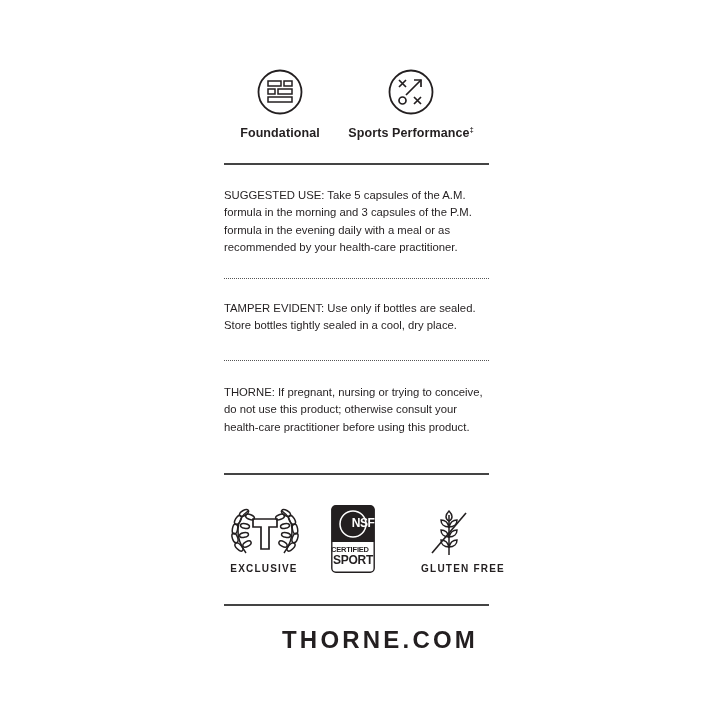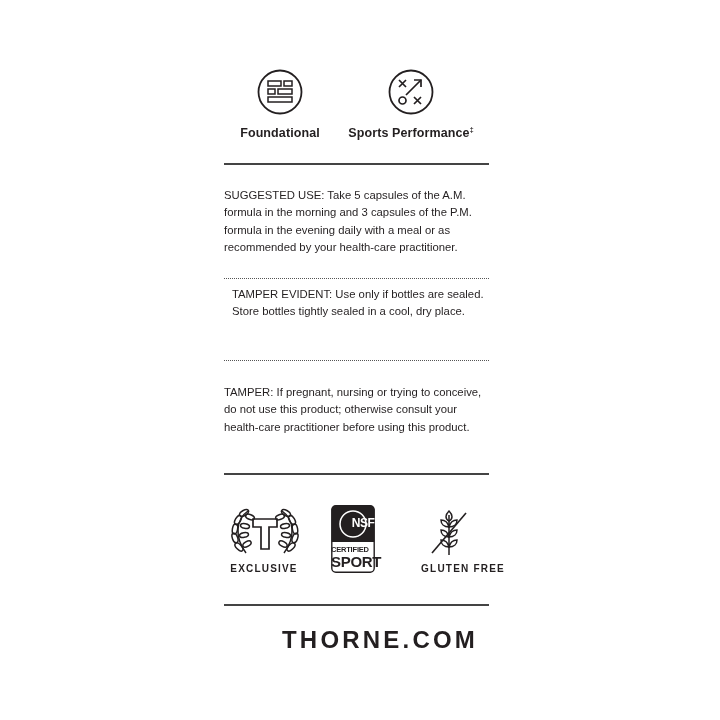--- a/index.html
+++ b/index.html
@@ -46,27 +46,27 @@
   <span>Sports Performance</span><sup>‡</sup>
 </div>
 
 <div class="rule" style="top:163px;"></div>
 
 <div class="para" style="top:187px;">
   <b>SUGGESTED USE:</b><span> Take 5 capsules of the A.M. formula in the morning and 3 capsules of the P.M. formula in the evening daily with a meal or as recommended by your health-care practitioner.</span>
 </div>
 <div class="dots" style="top:278px;"></div>
 
-<div class="para" style="top:286px;margin-left:8px;">
+<div class="para" style="top:300px;">
   <b>TAMPER EVIDENT:</b><span> Use only if bottles are sealed. Store bottles tightly sealed in a cool, dry place.</span>
 </div>
 <div class="dots" style="top:360px;"></div>
 
 <div class="para" style="top:384px;">
-  <b>TAMPER:</b><span> If pregnant, nursing or trying to conceive, do not use this product; otherwise consult your health-care practitioner before using this product.</span>
+  <b>THORNE:</b><span> If pregnant, nursing or trying to conceive, do not use this product; otherwise consult your health-care practitioner before using this product.</span>
 </div>
 
 <div class="rule" style="top:473px;"></div>
 
 <svg class="badge" style="left:228px; top:505px; width:74px; height:54px;" viewBox="0 0 74 54">
   <g fill="none" stroke="#231f20" stroke-width="1.5">
     <path d="M20 6 C8 14 6 32 18 48"></path>
     <ellipse cx="16" cy="8" rx="5" ry="2.6" transform="rotate(-30 16 8)"></ellipse>
     <ellipse cx="10" cy="15" rx="5" ry="2.6" transform="rotate(-60 10 15)"></ellipse>
     <ellipse cx="7" cy="24" rx="5" ry="2.6" transform="rotate(-80 7 24)"></ellipse>
@@ -92,21 +92,21 @@
 <div class="badge-label" style="left:264px;">EXCLUSIVE</div>
 
 <div class="badge" style="left:331px; top:505px; width:44px; height:68px;">
   <svg viewBox="0 0 44 68" width="44" height="68">
     <rect x="0.8" y="0.8" width="42.4" height="66.4" rx="4" fill="#fff" stroke="#231f20" stroke-width="1.4"></rect>
     <path d="M4.8 0.8 H39.2 A4 4 0 0 1 43.2 4.8 V37 H0.8 V4.8 A4 4 0 0 1 4.8 0.8 Z" fill="#231f20"></path>
     <circle cx="22" cy="19" r="13" fill="none" stroke="#fff" stroke-width="1.5"></circle>
   </svg>
   <div style="position:absolute; top:11px; left:0; width:64px; text-align:center; color:#fff; font-weight:bold; font-size:12px; letter-spacing:-0.5px;">NSF</div>
   <div style="position:absolute; top:40px; left:0; width:44px; font-weight:bold; font-size:7.5px; letter-spacing:-0.2px;">CERTIFIED</div>
-  <div style="position:absolute; top:48px; left:0; width:44px; text-align:center; font-weight:bold; font-size:15px; letter-spacing:-0.3px;">SPORT</div>
+  <div style="position:absolute; top:48px; left:0; width:44px; text-align:center; font-weight:bold; font-size:12px; letter-spacing:-0.3px;">SPORT</div>
 </div>
 
 <svg class="badge" style="left:424px; top:507px; width:50px; height:52px;" viewBox="0 0 50 52">
   <g fill="none" stroke="#231f20" stroke-width="1.5">
     <path d="M25 8 L25 48"></path>
     <path d="M25 4 C21 8 21 12 25 14 C29 12 29 8 25 4 Z"></path>
     <path d="M25 20 C20 20 17 17 17 13 C21 13 24 16 25 20 Z"></path>
     <path d="M25 20 C30 20 33 17 33 13 C29 13 26 16 25 20 Z"></path>
     <path d="M25 30 C20 30 17 27 17 23 C21 23 24 26 25 30 Z"></path>
     <path d="M25 30 C30 30 33 27 33 23 C29 23 26 26 25 30 Z"></path>

